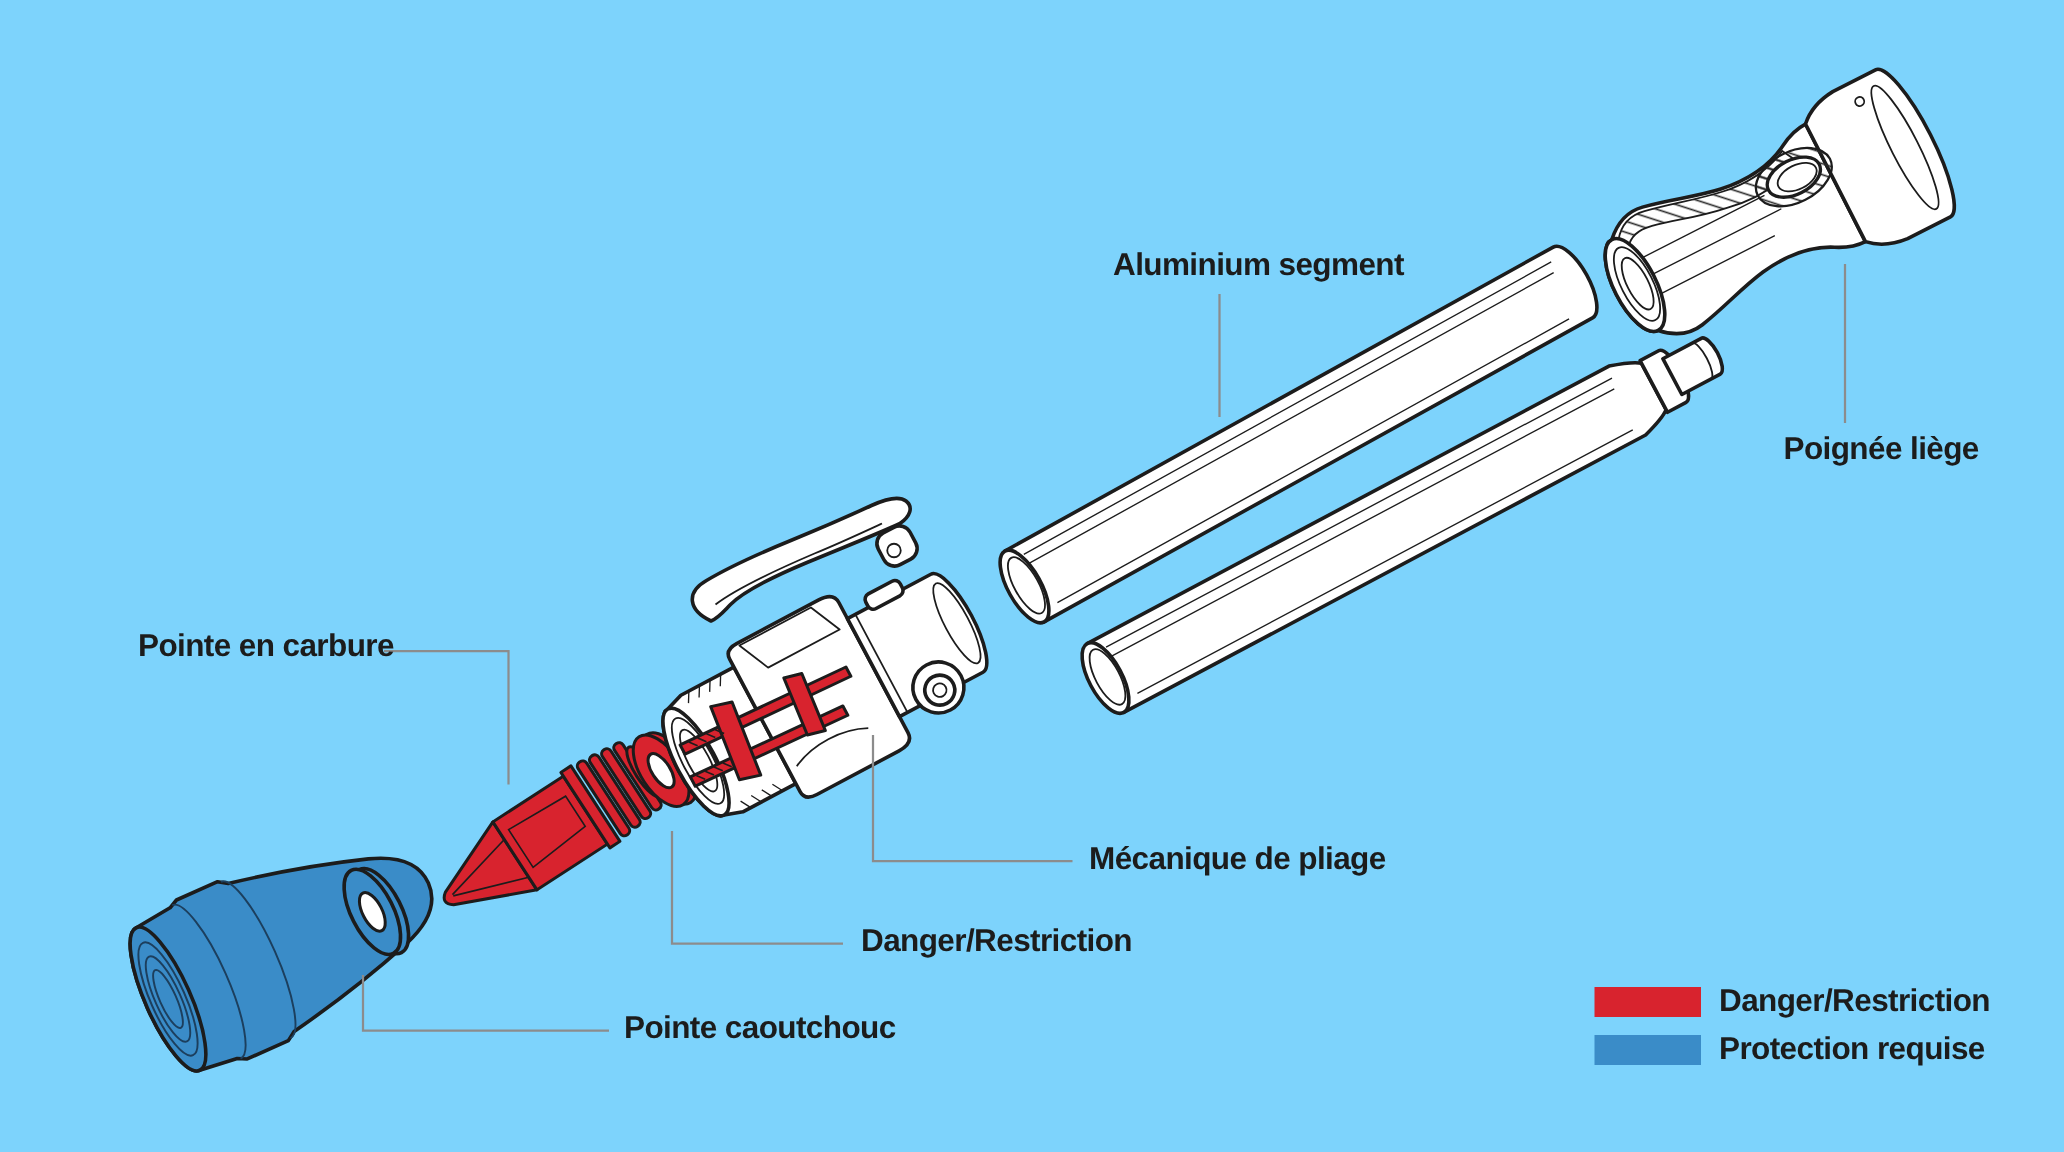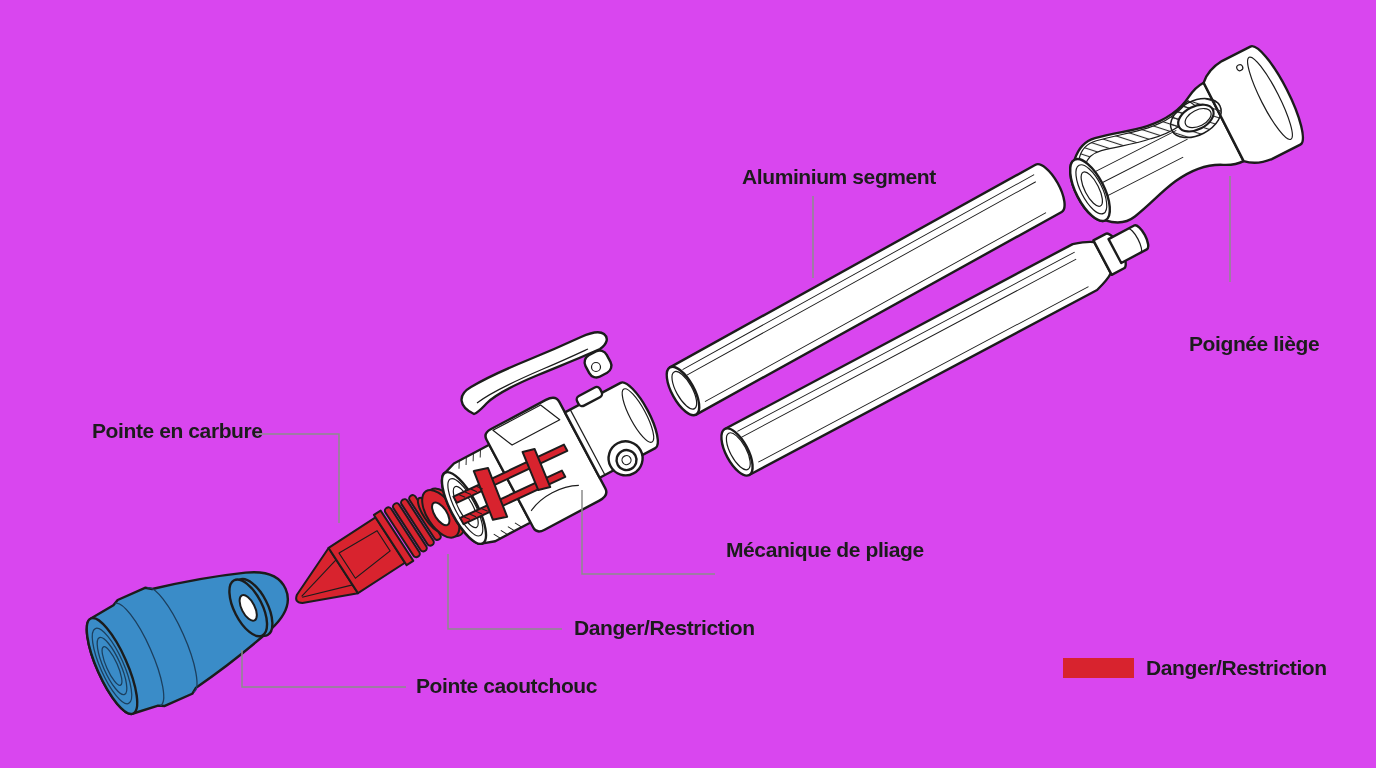--- a/index.html
+++ b/index.html
@@ -1,17 +1,17 @@
 <!DOCTYPE html>
 <html><head>
 <meta charset="utf-8">
 <style>
   html,body{margin:0;padding:0;background:#fff;}
   .canvas{
-    position:relative;width:1376px;height:768px;background:#d946ef;overflow:hidden;
+    position:relative;width:1376px;height:768px;background:#7dd3fc;overflow:hidden;
     font-family:"Liberation Sans", sans-serif;
   }
   .diagram-svg{position:absolute;left:0;top:0;}
   .part-label{
     position:absolute;font-size:21px;font-weight:700;letter-spacing:-0.4px;
     color:#1c1c1c;white-space:nowrap;
   }
   .legend{position:absolute;left:1063px;top:658px;display:flex;flex-direction:column;gap:12px;}
   .legend-row{display:flex;align-items:center;}
   .swatch{width:71px;height:20px;display:inline-block;}
@@ -155,30 +155,34 @@
       <polyline class="leader" points="1230,176 1230,282"></polyline>
       <polyline class="leader" points="256,434 339,434 339,523"></polyline>
       <polyline class="leader" points="582,490 582,574 715,574"></polyline>
       <polyline class="leader" points="448,554 448,629 562,629"></polyline>
       <polyline class="leader" points="242,650 242,687 406,687"></polyline>
     </g>
   </svg>
 
   <div class="part-label" style="left:742px;top:165px;">Aluminium segment</div>
 
-  <div class="part-label" style="left:1189px;top:288px;margin-top:44px;">Poignée liège</div>
+  <div class="part-label" style="left:1189px;top:288px;">Poignée liège</div>
 
   <div class="part-label" style="left:92px;top:419px;">Pointe en carbure</div>
 
-  <div class="part-label" style="left:726px;top:538px;">Mécanique de pliage</div>
+  <div class="part-label" style="left:726px;top:561px;">Mécanique de pliage</div>
 
   <div class="part-label" style="left:574px;top:616px;">Danger/Restriction</div>
 
   <div class="part-label" style="left:416px;top:674px;">Pointe caoutchouc</div>
 
   <div class="legend">
     <div class="legend-row">
       <span class="swatch" style="background: rgb(216, 35, 46);"></span>
       <span class="legend-label">Danger/Restriction</span>
     </div>
+    <div class="legend-row">
+      <span class="swatch" style="background: rgb(58, 140, 200);"></span>
+      <span class="legend-label">Protection requise</span>
+    </div>
   </div>
 
 </div>
 
 </body></html>

